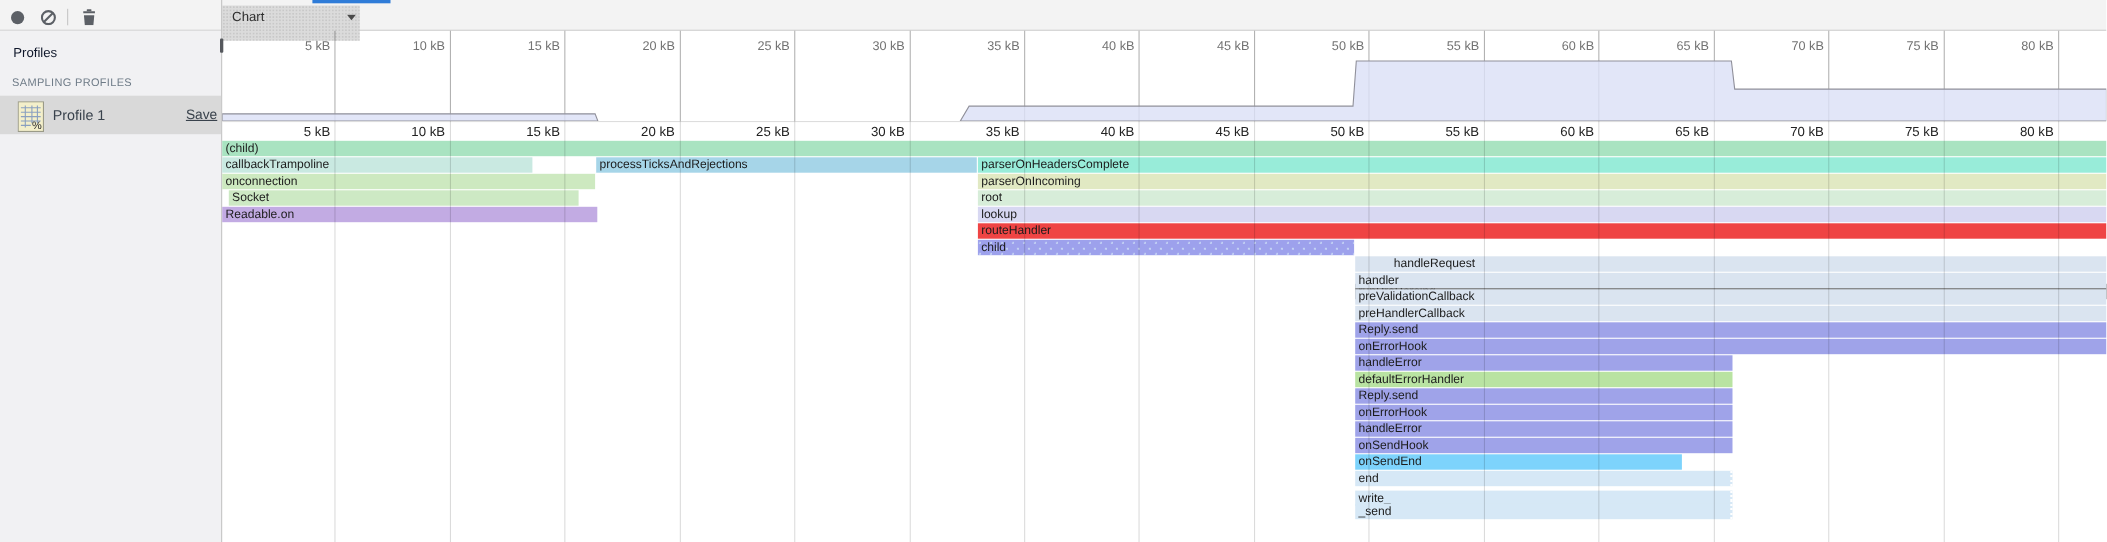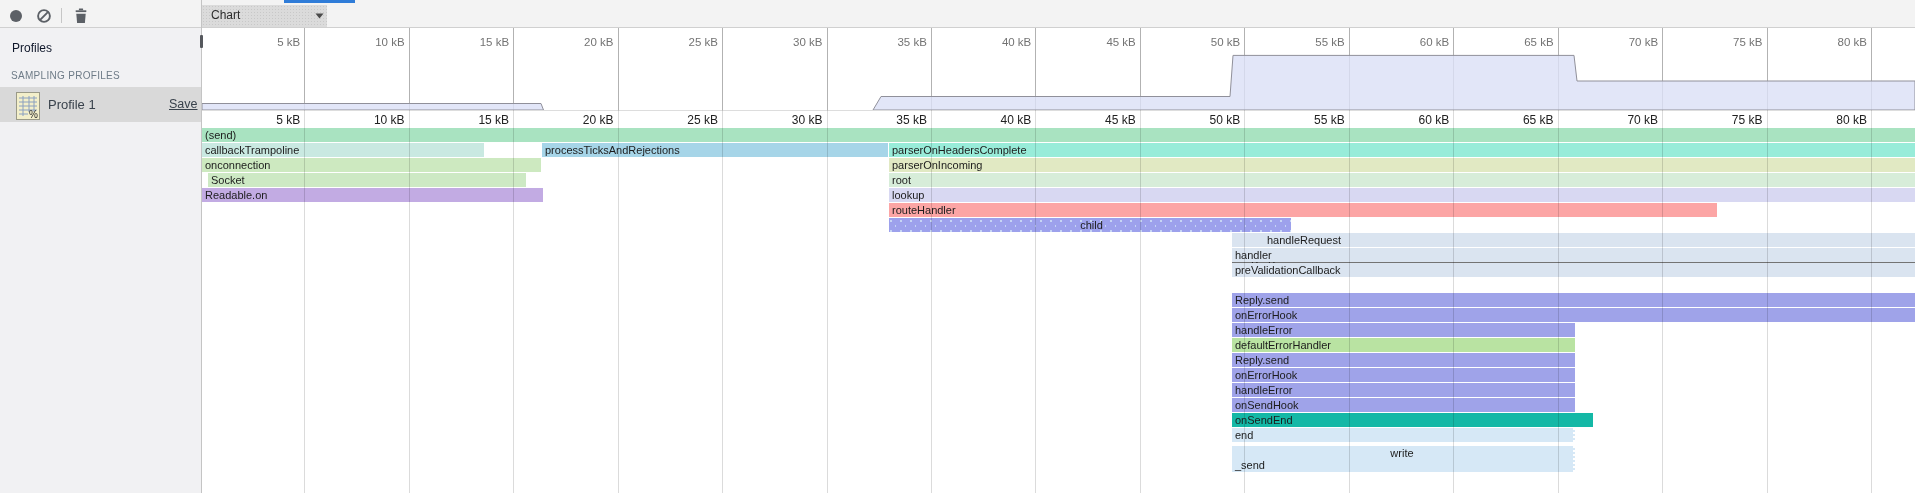--- a/index.html
+++ b/index.html
@@ -19,21 +19,21 @@
     <circle cx="7" cy="7" r="5.9" fill="none" stroke="#5c6066" stroke-width="1.9"></circle>
     <line x1="2.9" y1="11.1" x2="11.1" y2="2.9" stroke="#5c6066" stroke-width="1.9"></line>
   </svg>
   <div style="position:absolute;left:61px;top:8px;width:1px;height:15px;background:#c6c6c6;"></div>
   <svg style="position:absolute;left:75px;top:8px" width="12" height="15" viewBox="0 0 12 15">
     <path d="M1.3 5.8 L10.7 5.8 L9.9 15 L2.1 15 Z" fill="#5c6066"></path>
     <path d="M0.7 2.3 L11.3 2.3 L11.3 4.1 L0.7 4.1 Z" fill="#5c6066"></path>
     <rect x="3.9" y="0.4" width="4.2" height="1.9" rx="0.4" fill="#5c6066"></rect>
   </svg>
 
-  <div style="position:absolute;left:202px;top:5px;width:125px;height:22px;background:#dbdbdb;background-image:radial-gradient(rgba(150,150,150,.28) 0.8px, transparent 0.9px);background-size:3px 3px;">
+  <div style="position:absolute;left:202px;top:5px;width:125px;height:32px;background:#dbdbdb;background-image:radial-gradient(rgba(150,150,150,.28) 0.8px, transparent 0.9px);background-size:3px 3px;">
     <div style="position:absolute;left:9px;top:3px;font-size:12px;color:#2d2d2d;">Chart</div>
     <svg style="position:absolute;left:113px;top:8px" width="9" height="6" viewBox="0 0 9 6">
         <path d="M0.5 0.5 L8.5 0.5 L4.5 5.5 Z" fill="#4a4a4a"></path>
       </svg>
   </div>
 
   <div style="position:absolute;left:0;top:28px;width:201px;height:465px;background:#f1f1f3;"></div>
   <div style="position:absolute;left:201px;top:0;width:1px;height:493px;background:#c4c4c4;"></div>
   <div style="position:absolute;left:12px;top:41px;font-size:12px;color:#0f172a;">Profiles</div>
   <div style="position:absolute;left:11px;top:70px;font-size:10px;color:#6e7b87;letter-spacing:0.3px;">SAMPLING PROFILES</div>
@@ -104,47 +104,48 @@
     <div class="rlb" style="left:955.3px">40&nbsp;kB</div>
     <div class="rlb" style="left:1059.8px">45&nbsp;kB</div>
     <div class="rlb" style="left:1164.2px">50&nbsp;kB</div>
     <div class="rlb" style="left:1268.7px">55&nbsp;kB</div>
     <div class="rlb" style="left:1373.2px">60&nbsp;kB</div>
     <div class="rlb" style="left:1477.6px">65&nbsp;kB</div>
     <div class="rlb" style="left:1582.1px">70&nbsp;kB</div>
     <div class="rlb" style="left:1686.5px">75&nbsp;kB</div>
     <div class="rlb" style="left:1791.0px">80&nbsp;kB</div>
 
-<div class="bar" style="left:202px;top:127.5px;width:1713px;background:#a9e3c1;">(send)</div>
+<div class="bar" style="left:202px;top:127.5px;width:1713px;background:#a9e3c1;">(child)</div>
 <div class="bar" style="left:202px;top:142.5px;width:282px;background:#c9e9e1;">callbackTrampoline</div>
 <div class="bar" style="left:542px;top:142.5px;width:346px;background:#a6d5e8;">processTicksAndRejections</div>
 <div class="bar" style="left:889px;top:142.5px;width:1026px;background:#98ecd9;">parserOnHeadersComplete</div>
 <div class="bar" style="left:202px;top:157.5px;width:339px;background:#cde9c0;">onconnection</div>
 <div class="bar" style="left:889px;top:157.5px;width:1026px;background:#e1e9c3;">parserOnIncoming</div>
 <div class="bar" style="left:208px;top:172.5px;width:318px;background:#cde9c4;">Socket</div>
 <div class="bar" style="left:889px;top:172.5px;width:1026px;background:#d7edd9;">root</div>
 <div class="bar" style="left:202px;top:187.5px;width:341px;background:#c2abe3;">Readable.on</div>
 <div class="bar" style="left:889px;top:187.5px;width:1026px;background:#d8d8f2;">lookup</div>
-<div class="bar" style="left:889px;top:202.5px;width:828px;background:#fca5a5;">routeHandler</div>
-<div class="bar" style="left:889px;top:217.5px;width:402px;background:#9da1ec;background-image:radial-gradient(circle at 2px 3px, rgba(225,248,250,.6) 0.8px, transparent 1.1px),radial-gradient(circle at 6.5px 8px, rgba(225,248,250,.6) 0.8px, transparent 1.1px);background-size:10px 10px;text-align:center;">child</div>
+<div class="bar" style="left:889px;top:202.5px;width:1026px;background:#ef4444;">routeHandler</div>
+<div class="bar" style="left:889px;top:217.5px;width:342px;background:#9da1ec;background-image:radial-gradient(circle at 2px 3px, rgba(225,248,250,.6) 0.8px, transparent 1.1px),radial-gradient(circle at 6.5px 8px, rgba(225,248,250,.6) 0.8px, transparent 1.1px);background-size:10px 10px;">child</div>
 <div class="bar" style="left:1232px;top:217.5px;width:754px;background:#737373;margin-top:40px;">runPreParsing</div>
 <div class="bar" style="left:1232px;top:232.5px;width:683px;background:#dae4f0;padding-left:35px;">handleRequest</div>
 <div class="bar" style="left:1232px;top:247.5px;width:683px;background:#dae4f0;">handler</div>
 <div class="bar" style="left:1232px;top:262.5px;width:683px;background:#dae4f0;">preValidationCallback</div>
+<div class="bar" style="left:1232px;top:277.5px;width:683px;background:#dae4f0;">preHandlerCallback</div>
 <div class="bar" style="left:1232px;top:292.5px;width:683px;background:#9fa3e9;">Reply.send</div>
 <div class="bar" style="left:1232px;top:307.5px;width:683px;background:#9fa3e9;">onErrorHook</div>
 <div class="bar" style="left:1232px;top:322.5px;width:343px;background:#9fa3e9;">handleError</div>
 <div class="bar" style="left:1232px;top:337.5px;width:343px;background:#b9e3a2;">defaultErrorHandler</div>
 <div class="bar" style="left:1232px;top:352.5px;width:343px;background:#9fa3e9;">Reply.send</div>
 <div class="bar" style="left:1232px;top:367.5px;width:343px;background:#9fa3e9;">onErrorHook</div>
 <div class="bar" style="left:1232px;top:382.5px;width:343px;background:#9fa3e9;">handleError</div>
 <div class="bar" style="left:1232px;top:397.5px;width:343px;background:#9fa3e9;">onSendHook</div>
-<div class="bar" style="left:1232px;top:412.5px;width:361px;background:#14b8a6;">onSendEnd</div>
+<div class="bar" style="left:1232px;top:412.5px;width:297px;background:#7dd3fc;">onSendEnd</div>
 <div class="bar" style="left:1232px;top:427.5px;width:343px;background:#d6e8f6;background-image:repeating-linear-gradient(to bottom, #ffffff 0 2px, rgba(255,255,255,0) 2px 4px);background-size:2px 100%;background-position:100% 0;background-repeat:no-repeat;">end</div>
-<div class="bar" style="left:1232px;top:446px;width:343px;background:#d6e8f6;background-image:repeating-linear-gradient(to bottom, #ffffff 0 2px, rgba(255,255,255,0) 2px 4px);background-size:2px 100%;background-position:100% 0;background-repeat:no-repeat;text-align:center;">write_</div>
+<div class="bar" style="left:1232px;top:446px;width:343px;background:#d6e8f6;background-image:repeating-linear-gradient(to bottom, #ffffff 0 2px, rgba(255,255,255,0) 2px 4px);background-size:2px 100%;background-position:100% 0;background-repeat:no-repeat;">write_</div>
 <div class="bar" style="left:1232px;top:457.5px;width:343px;background:#d6e8f6;background-image:repeating-linear-gradient(to bottom, #ffffff 0 2px, rgba(255,255,255,0) 2px 4px);background-size:2px 100%;background-position:100% 0;background-repeat:no-repeat;">_send</div>
 
   <div class="gcvl" style="left:304.2px"></div>
     <div class="gcvl" style="left:408.6px"></div>
     <div class="gcvl" style="left:513.1px"></div>
     <div class="gcvl" style="left:617.5px"></div>
     <div class="gcvl" style="left:722.0px"></div>
     <div class="gcvl" style="left:826.5px"></div>
     <div class="gcvl" style="left:930.9px"></div>
     <div class="gcvl" style="left:1035.3px"></div>

